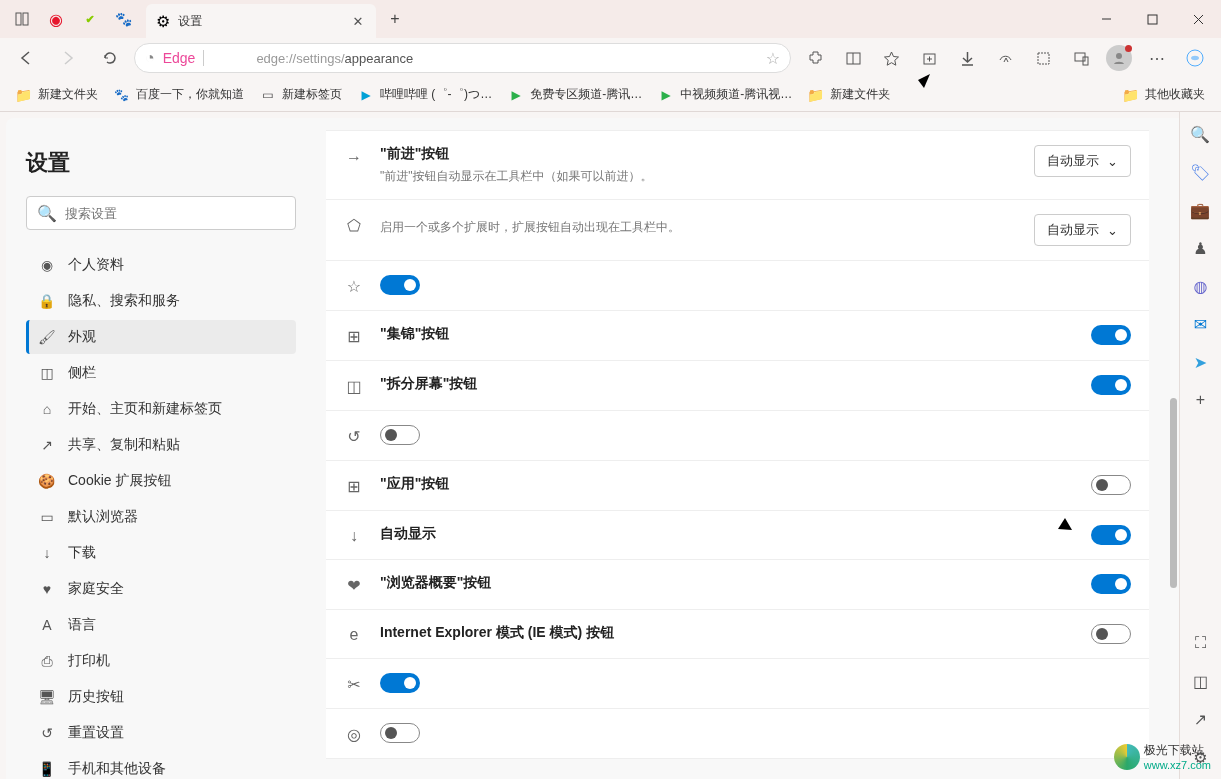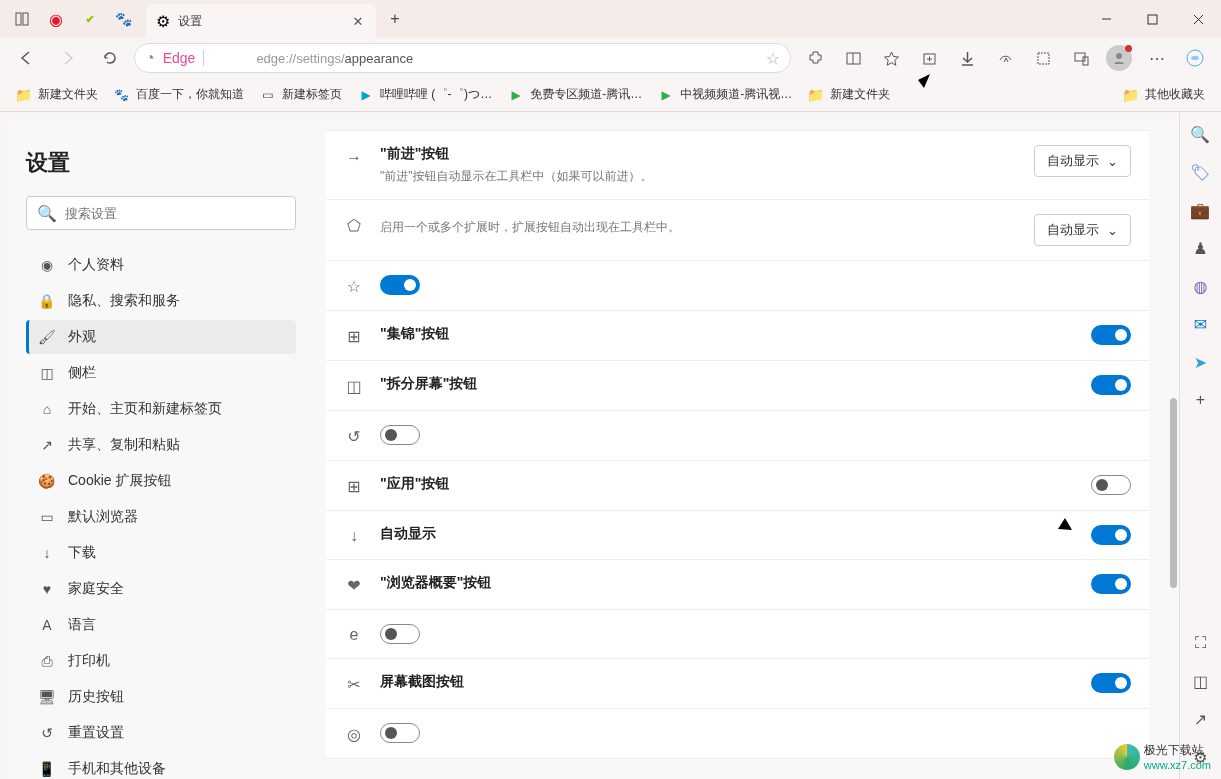--- a/index.html
+++ b/index.html
@@ -424,31 +424,31 @@
                 <div class="row-title">"浏览器概要"按钮</div>
               </div>
               <div class="row-ctrl">
                 <div class="toggle on">
                   <div class="knob"></div>
                 </div>
               </div>
             </div>
             <div class="setting-row">
               <div class="row-icon">e</div>
+              <div class="row-body">
+                <div class="row-title">Internet Explorer 模式 (IE 模式) 按钮</div>
+              </div>
               <div class="row-ctrl">
                 <div class="toggle off">
                   <div class="knob"></div>
                 </div>
               </div>
             </div>
             <div class="setting-row">
               <div class="row-icon">✂</div>
-              <div class="row-body">
-                <div class="row-title">屏幕截图按钮</div>
-              </div>
               <div class="row-ctrl">
                 <div class="toggle on">
                   <div class="knob"></div>
                 </div>
               </div>
             </div>
             <div class="setting-row">
               <div class="row-icon">◎</div>
               <div class="row-ctrl">
                 <div class="toggle off">

